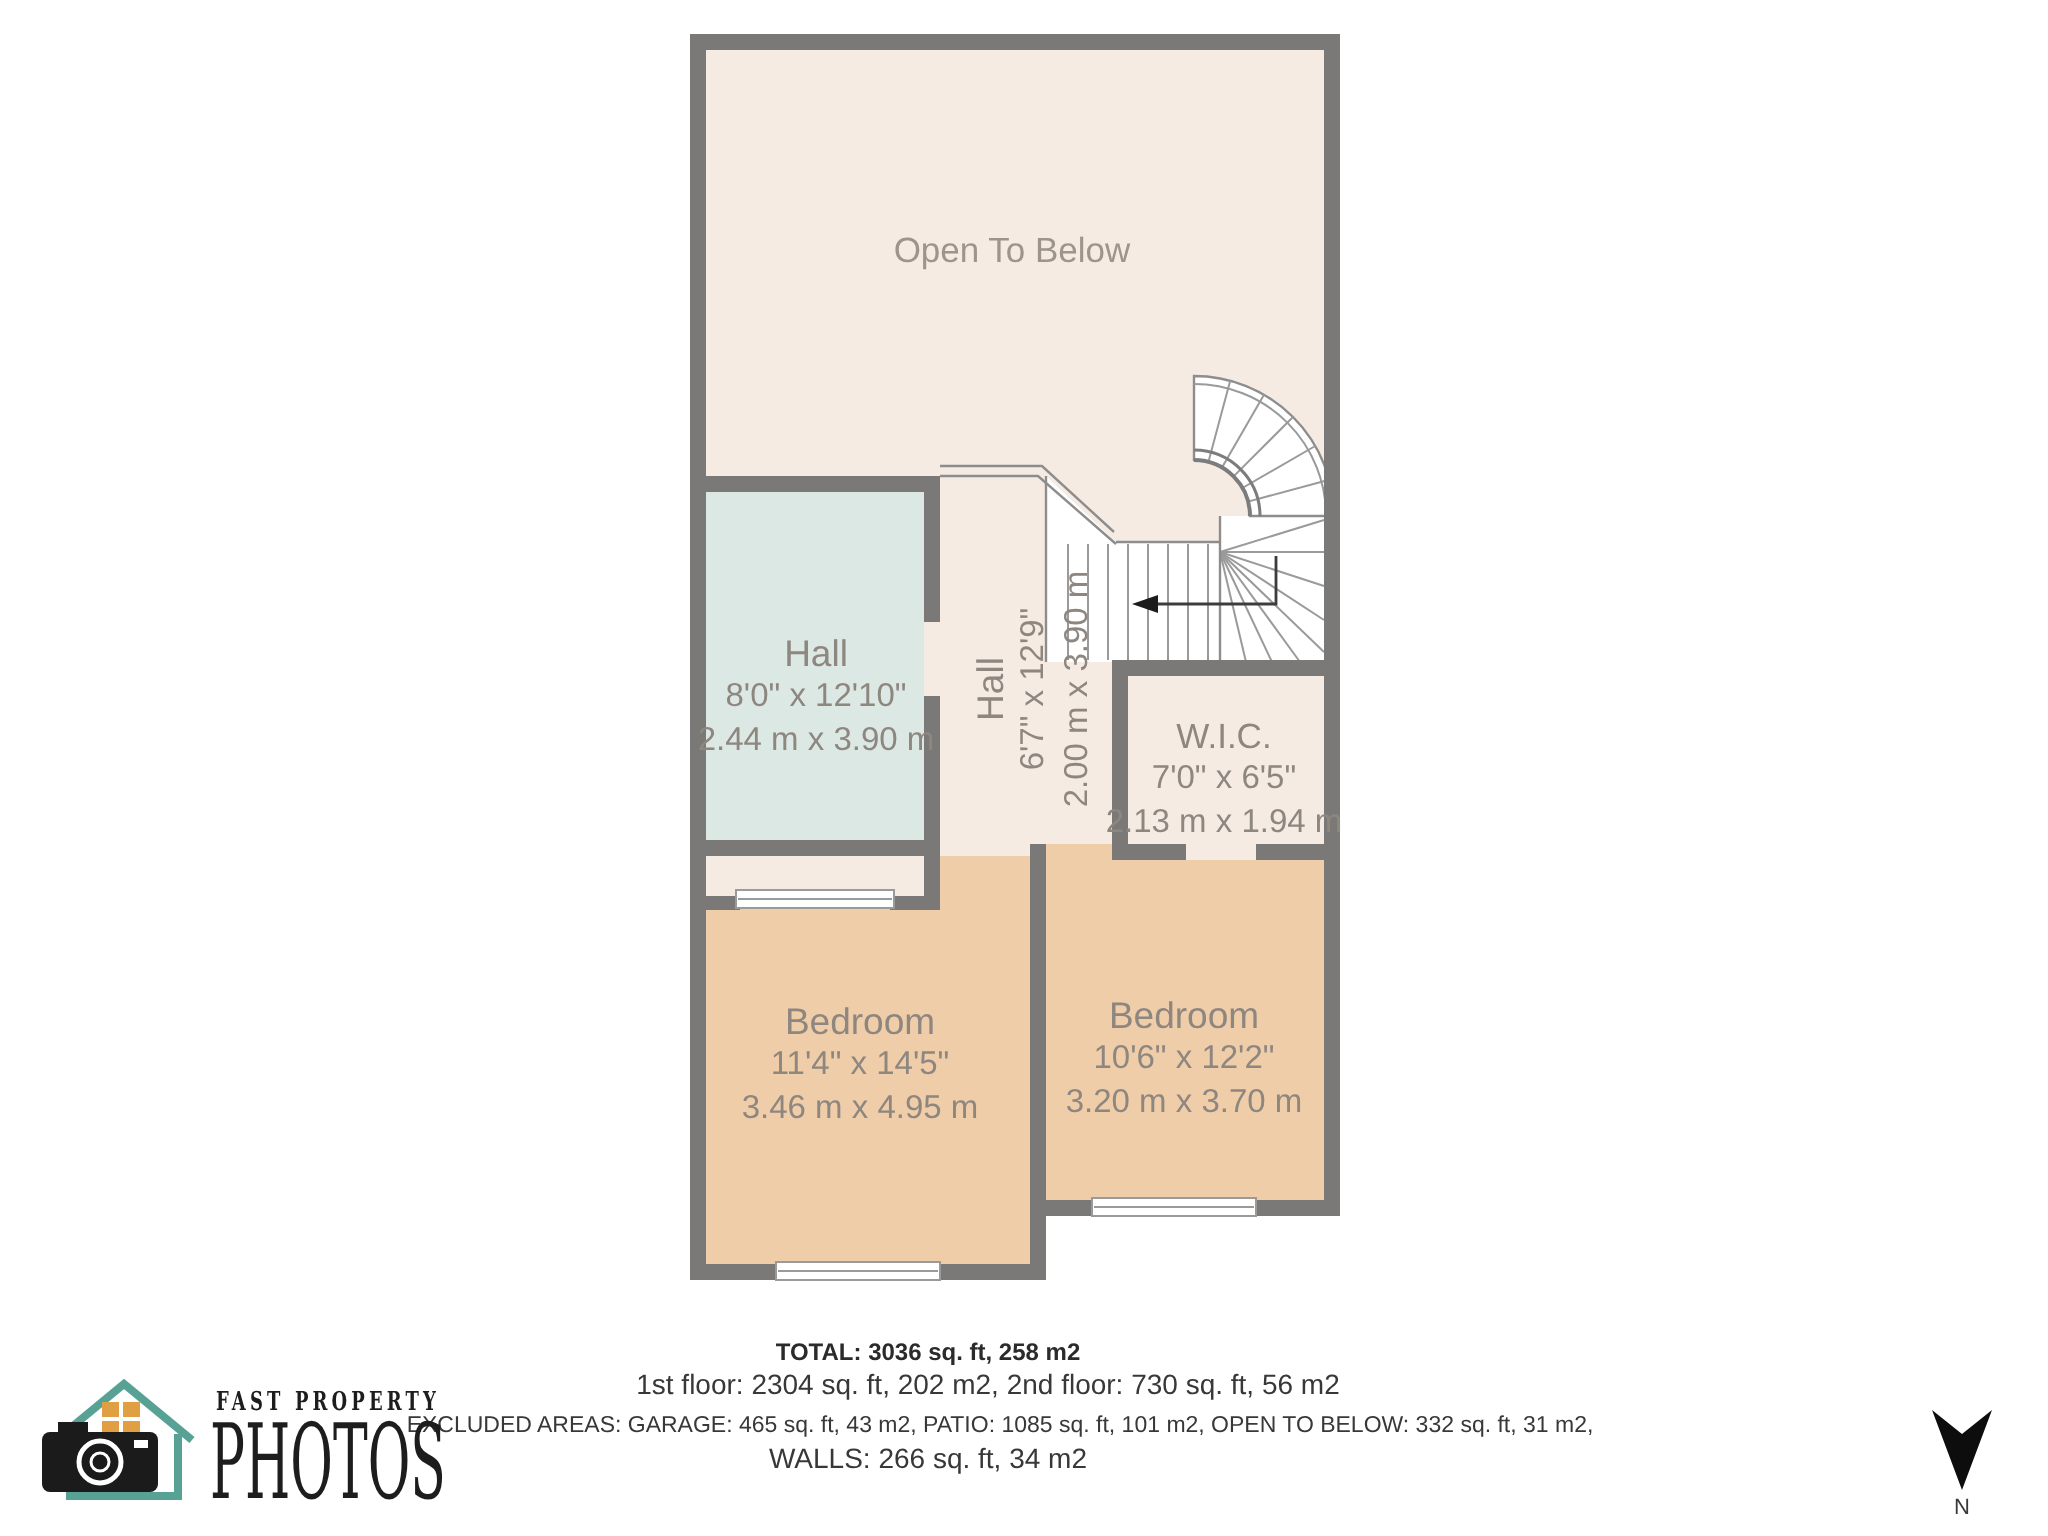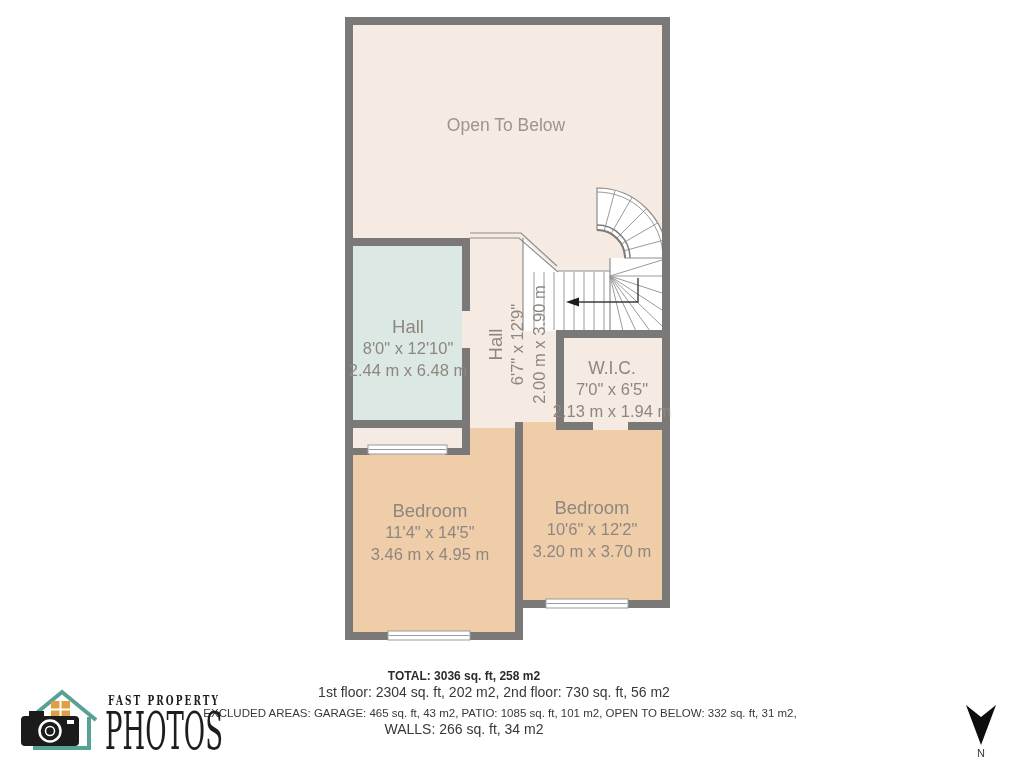--- a/index.html
+++ b/index.html
@@ -116,21 +116,21 @@
       <rect x="368" y="445" width="79" height="9" fill="#ffffff" stroke="#9a9a9a" stroke-width="1"></rect>
       <line x1="369" y1="449.5" x2="446" y2="449.5" stroke="#9a9a9a" stroke-width="1"></line>
     </g>
   </svg>
 
   <div class="room-label otb" style="left:346px;top:115px;width:320px;">Open To Below</div>
 
   <div class="room-label" style="left:298px;top:316px;width:220px;">
     <div class="rname">Hall</div>
     <div class="rdim">8'0" x 12'10"</div>
-    <div class="rdim">2.44 m x 6.48 m</div>
+    <div class="rdim">2.44 m x 3.90 m</div>
   </div>
 
   <div id="hall-label" class="room-label" style="left:437px;top:312px;width:160px;">
     <div class="rname">Hall</div>
     <div class="rdim">6'7" x 12'9"</div>
     <div class="rdim">2.00 m x 3.90 m</div>
   </div>
 
   <div class="room-label" style="left:512px;top:357px;width:200px;">
     <div class="rname" style="font-size:17.5px;">W.I.C.</div>

